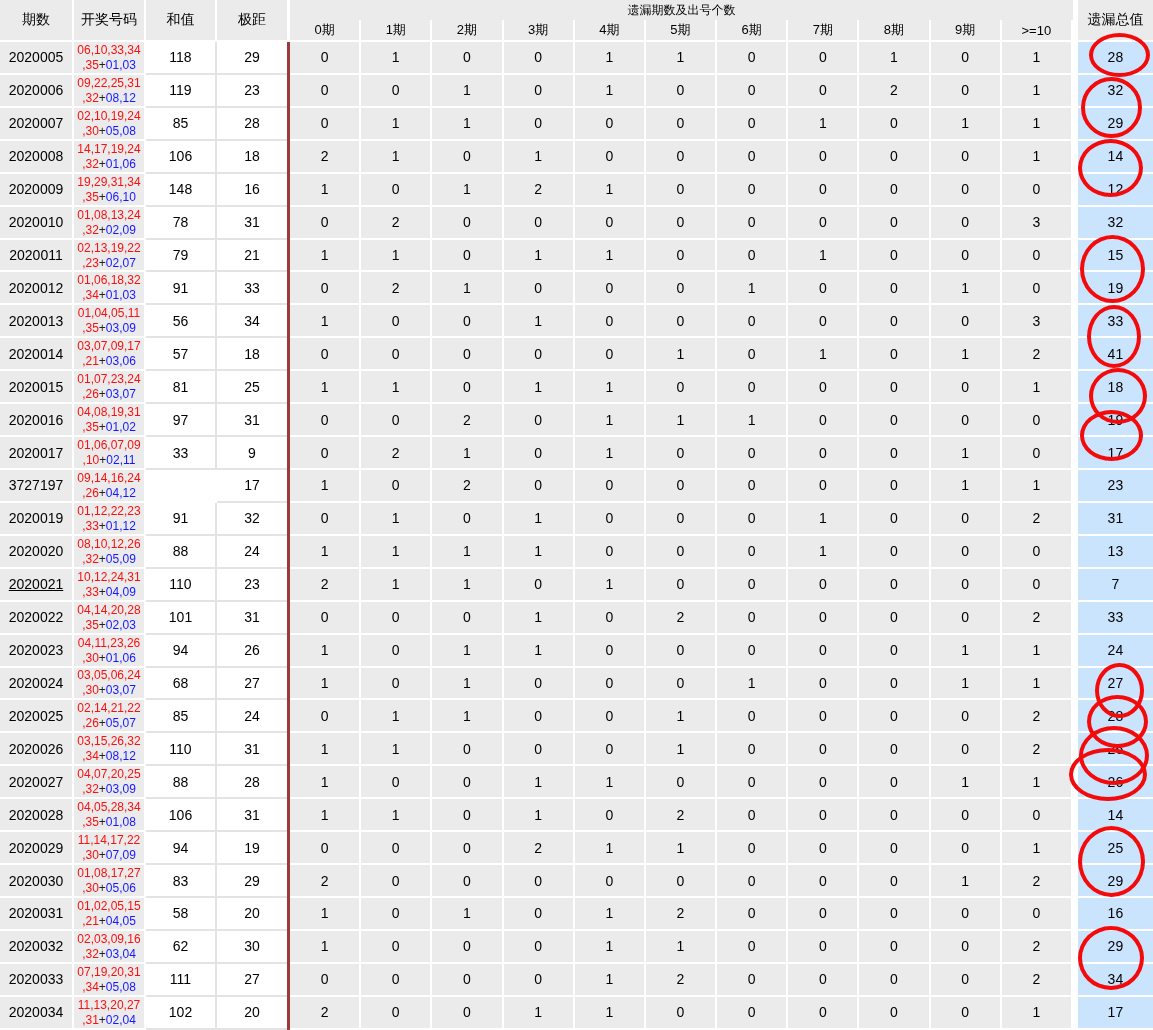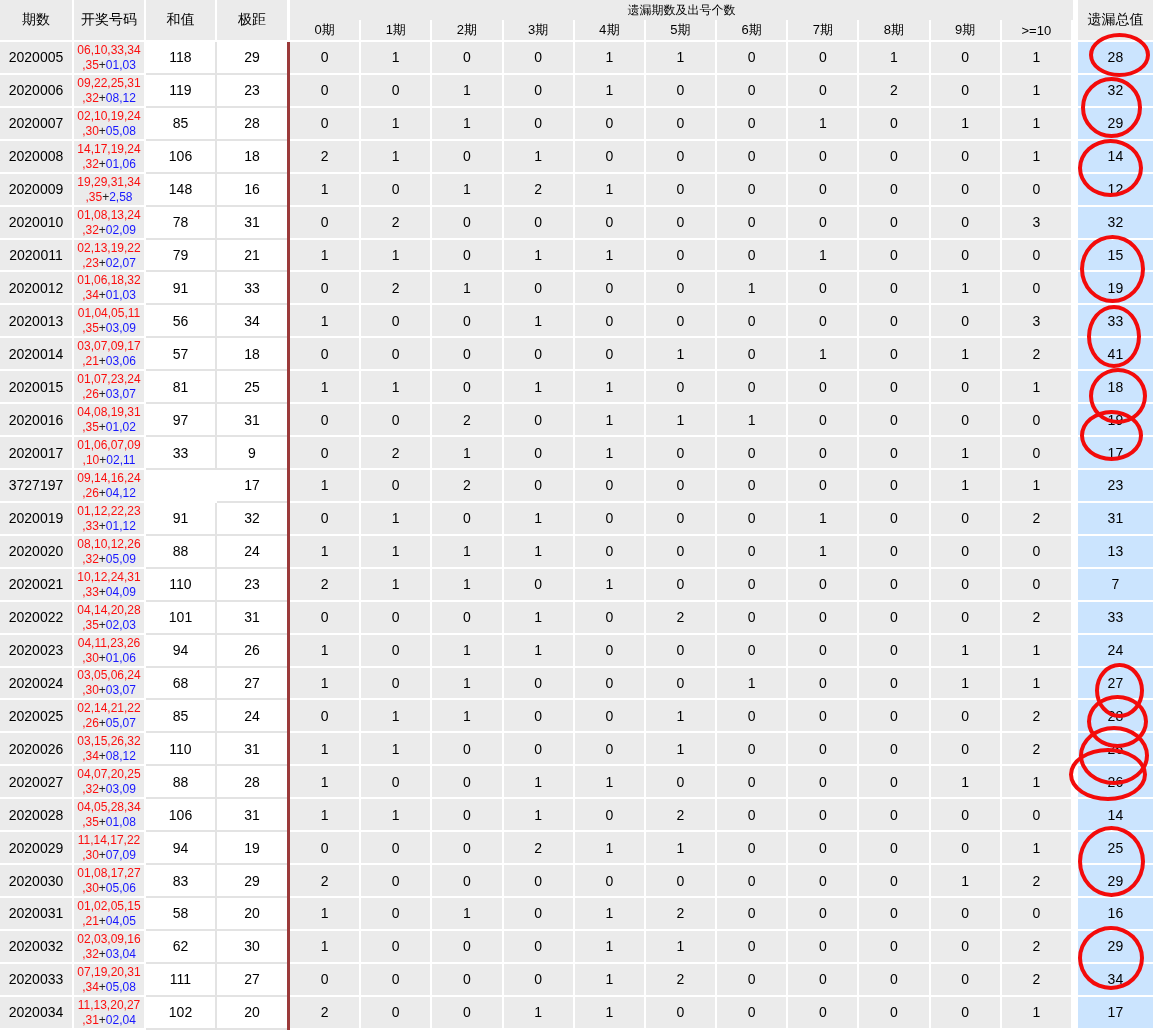--- a/index.html
+++ b/index.html
@@ -41,21 +41,21 @@
     <div class="cell hcell h2" style="grid-column:2">开奖号码</div>
     <div class="cell hcell h2" style="grid-column:3">和值</div>
     <div class="cell hcell h2" style="grid-column:4;border-right:none">极距</div>
     <div class="cell hband">遗漏期数及出号个数</div>
     <div class="cell hcell h2" style="grid-column:18;border-right:none">遗漏总值</div>
     <div class="redline"></div>
   <div class="cell gray hsub" style="grid-area: 2 / 6;">0期</div>
       <div class="cell gray hsub" style="grid-area: 2 / 7;">1期</div>
       <div class="cell gray hsub" style="grid-area: 2 / 8;">2期</div>
       <div class="cell gray hsub" style="grid-area: 2 / 9;">3期</div>
-      <div class="cell gray hsub" style="grid-area: 2 / 10; font-family: Liberation Mono, monospace;">4期</div>
+      <div class="cell gray hsub" style="grid-area: 2 / 10;">4期</div>
       <div class="cell gray hsub" style="grid-area: 2 / 11;">5期</div>
       <div class="cell gray hsub" style="grid-area: 2 / 12;">6期</div>
       <div class="cell gray hsub" style="grid-area: 2 / 13;">7期</div>
       <div class="cell gray hsub" style="grid-area: 2 / 14;">8期</div>
       <div class="cell gray hsub" style="grid-area: 2 / 15;">9期</div>
       <div class="cell gray hsub" style="grid-area: 2 / 16;">&gt;=10</div>
       <div class="cell gray period" style="grid-area: 3 / 1;">2020005</div>
       <div class="cell gray numbers" style="grid-area: 3 / 2;">
         <div><span class="num-red">06,10,33,34</span></div>
         <div><span class="num-red">,35</span><span class="num-plus">+</span><span class="num-blue">01,03</span></div>
@@ -127,21 +127,21 @@
       <div class="cell gray cnt" style="grid-area: 6 / 11;">0</div>
       <div class="cell gray cnt" style="grid-area: 6 / 12;">0</div>
       <div class="cell gray cnt" style="grid-area: 6 / 13;">0</div>
       <div class="cell gray cnt" style="grid-area: 6 / 14;">0</div>
       <div class="cell gray cnt" style="grid-area: 6 / 15;">0</div>
       <div class="cell gray cnt" style="grid-area: 6 / 16;">1</div>
       <div class="cell blue tot" style="grid-area: 6 / 18;">14</div>
       <div class="cell gray period" style="grid-area: 7 / 1;">2020009</div>
       <div class="cell gray numbers" style="grid-area: 7 / 2;">
         <div><span class="num-red">19,29,31,34</span></div>
-        <div><span class="num-red">,35</span><span class="num-plus">+</span><span class="num-blue">2,58</span></div>
+        <div><span class="num-red">,35</span><span class="num-plus">+</span><span class="num-blue">06,10</span></div>
       </div>
       <div class="cell white sum val" style="grid-area: 7 / 3;">148</div>
       <div class="cell white val" style="grid-area: 7 / 4;">16</div>
       <div class="cell gray cnt" style="grid-area: 7 / 6;">1</div>
       <div class="cell gray cnt" style="grid-area: 7 / 7;">0</div>
       <div class="cell gray cnt" style="grid-area: 7 / 8;">1</div>
       <div class="cell gray cnt" style="grid-area: 7 / 9;">2</div>
       <div class="cell gray cnt" style="grid-area: 7 / 10;">1</div>
       <div class="cell gray cnt" style="grid-area: 7 / 11;">0</div>
       <div class="cell gray cnt" style="grid-area: 7 / 12;">0</div>
@@ -352,21 +352,21 @@
       <div class="cell gray cnt" style="grid-area: 18 / 8;">1</div>
       <div class="cell gray cnt" style="grid-area: 18 / 9;">1</div>
       <div class="cell gray cnt" style="grid-area: 18 / 10;">0</div>
       <div class="cell gray cnt" style="grid-area: 18 / 11;">0</div>
       <div class="cell gray cnt" style="grid-area: 18 / 12;">0</div>
       <div class="cell gray cnt" style="grid-area: 18 / 13;">1</div>
       <div class="cell gray cnt" style="grid-area: 18 / 14;">0</div>
       <div class="cell gray cnt" style="grid-area: 18 / 15;">0</div>
       <div class="cell gray cnt" style="grid-area: 18 / 16;">0</div>
       <div class="cell blue tot" style="grid-area: 18 / 18;">13</div>
-      <div class="cell gray period" style="grid-area: 19 / 1;">2020021</div>
+      <div class="cell gray period" style="grid-area: 19 / 1; text-decoration: underline;">2020021</div>
       <div class="cell gray numbers" style="grid-area: 19 / 2;">
         <div><span class="num-red">10,12,24,31</span></div>
         <div><span class="num-red">,33</span><span class="num-plus">+</span><span class="num-blue">04,09</span></div>
       </div>
       <div class="cell white sum val" style="grid-area: 19 / 3;">110</div>
       <div class="cell white val" style="grid-area: 19 / 4;">23</div>
       <div class="cell gray cnt" style="grid-area: 19 / 6;">2</div>
       <div class="cell gray cnt" style="grid-area: 19 / 7;">1</div>
       <div class="cell gray cnt" style="grid-area: 19 / 8;">1</div>
       <div class="cell gray cnt" style="grid-area: 19 / 9;">0</div>

